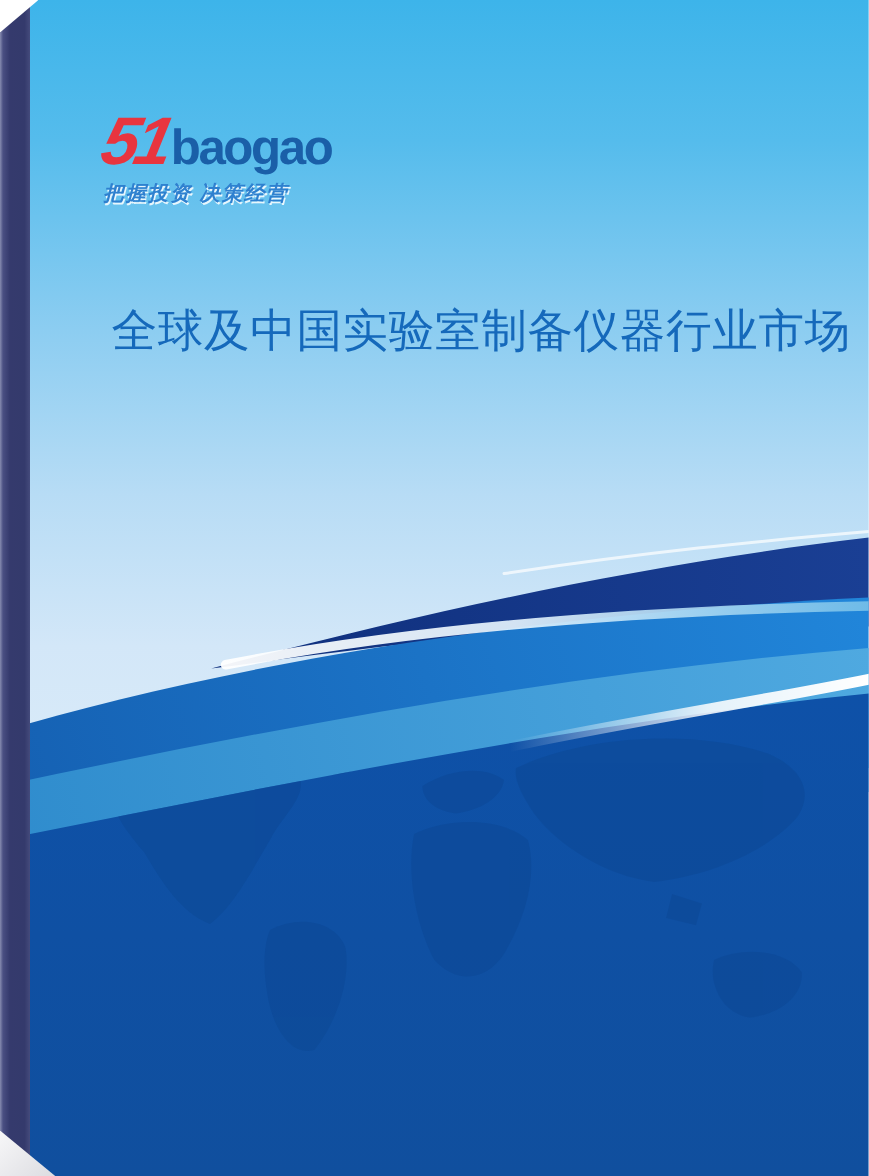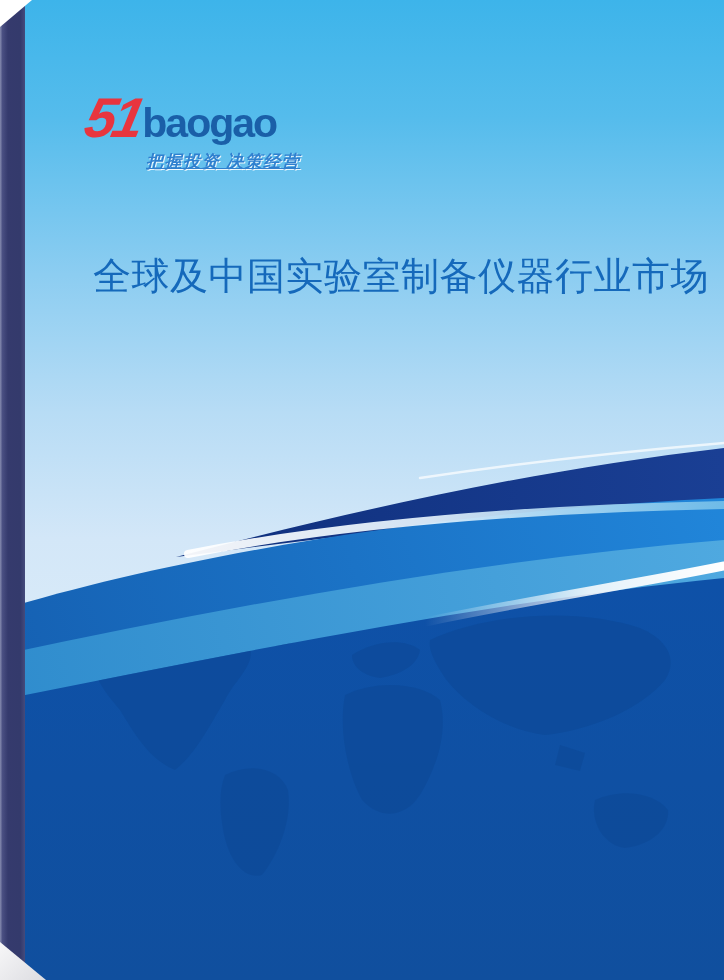--- a/index.html
+++ b/index.html
@@ -34,26 +34,25 @@
   .logo-51{
     font-size:56px;font-weight:bold;font-style:italic;
     color:#e8353f;transform:skewX(-12deg);
     letter-spacing:-4px;line-height:1;
   }
   .logo-baogao{
     font-size:41px;font-weight:bold;color:#1a5fa8;
     letter-spacing:-2px;line-height:1;margin-left:2px;
   }
   .logo-tagline{
-    margin-top:4px;margin-left:60px;
+    margin-top:4px;
     font-size:17px;font-weight:bold;font-style:italic;
     color:#2f80cf;letter-spacing:1.5px;
     text-shadow:1px 1px 0 rgba(255,255,255,0.85);
     white-space:nowrap;
-    text-decoration:underline;
   }
   
   .title{
     position:absolute;left:93px;top:255px;z-index:4;
     font-size:38px;line-height:43px;font-weight:500;
     color:#1569bb;letter-spacing:0.5px;white-space:nowrap;text-align:center;
   }
   
   .waves{position:absolute;left:0;top:0;width:724px;height:980px;z-index:2;}
 </style>

